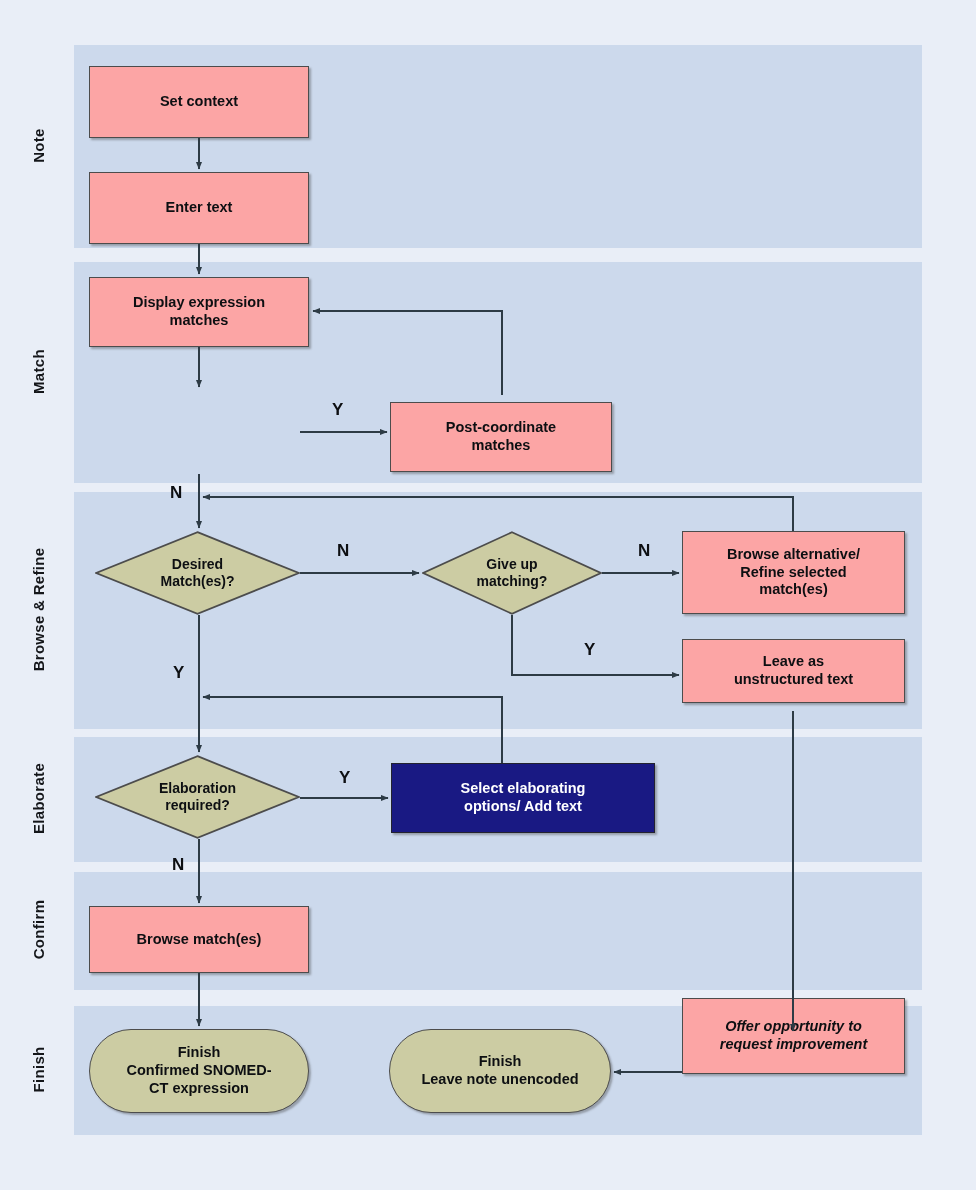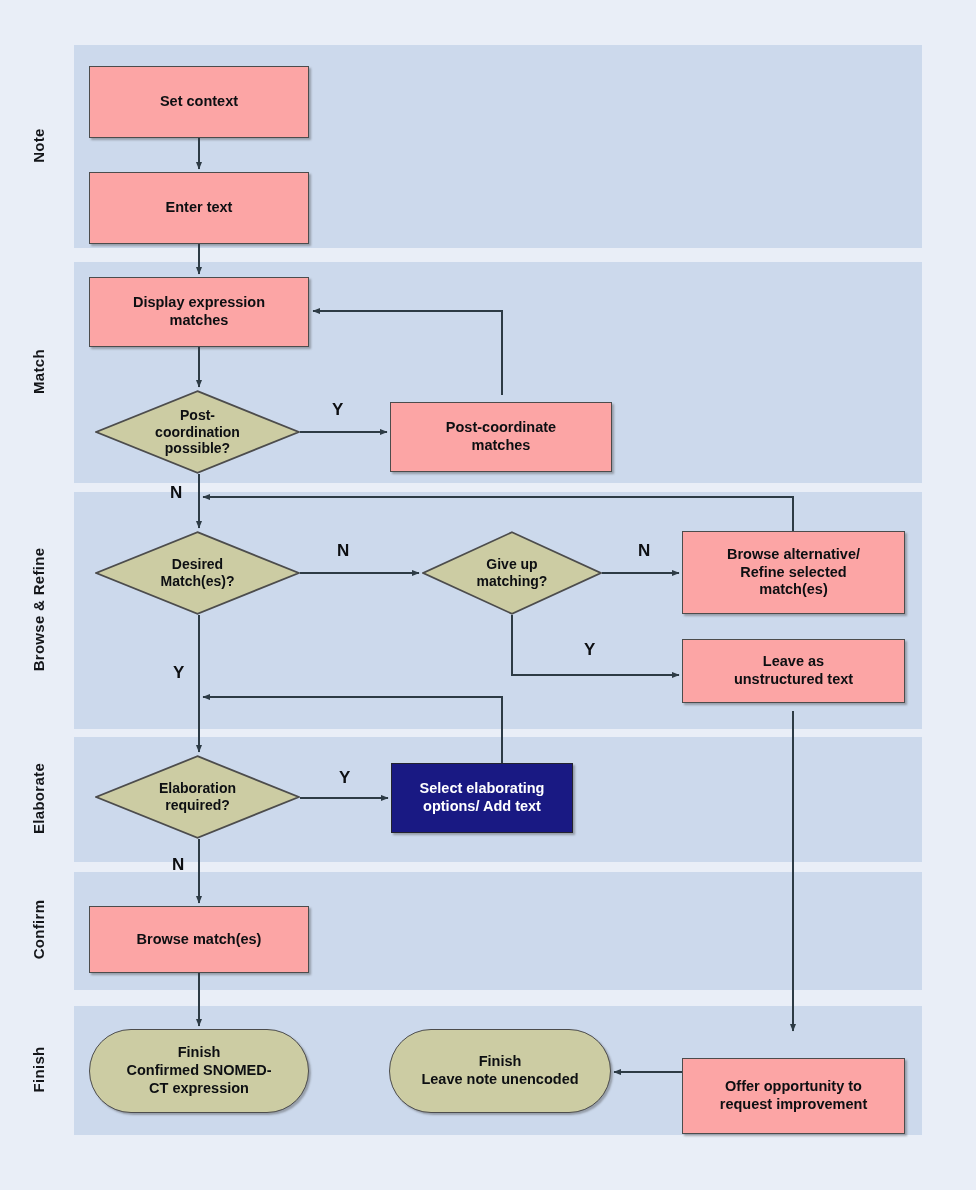--- a/index.html
+++ b/index.html
@@ -115,40 +115,34 @@
     </div>
     <div class="node process" style="left: 390px; top: 402px; width: 222px; height: 70px;">
       <span>Post-coordinate<br>matches</span>
     </div>
     <div class="node process" style="left: 682px; top: 531px; width: 223px; height: 83px; align-items: center;">
       <span>Browse alternative/<br>Refine selected<br>match(es)</span>
     </div>
     <div class="node process" style="left: 682px; top: 639px; width: 223px; height: 64px;">
       <span>Leave as<br>unstructured text</span>
     </div>
-    <div class="node highlight" style="left: 391px; top: 763px; width: 182px; height: 70px;">
+    <div class="node highlight" style="left: 391px; top: 763px; width: 264px; height: 70px;">
       <span>Select elaborating<br>options/ Add text</span>
     </div>
     <div class="node process" style="left: 89px; top: 906px; width: 220px; height: 67px;">
       <span>Browse match(es)</span>
     </div>
     <div class="node terminator" style="left: 89px; top: 1029px; width: 220px; height: 84px;">
       <span>Finish<br>Confirmed SNOMED-<br>CT expression</span>
     </div>
     <div class="node terminator" style="left: 389px; top: 1029px; width: 222px; height: 84px;">
       <span>Finish<br>Leave note unencoded</span>
     </div>
-    <div class="node process" style="left: 682px; top: 1058px; width: 223px; height: 76px;">
+    <div class="node process" style="left: 682px; top: 998px; width: 223px; height: 76px; font-style: italic;">
       <span>Offer opportunity to<br>request improvement</span>
-    </div>
-    <div class="diamond" style="left: 95px; top: 390px; width: 205px; height: 84px;">
-      <svg viewBox="0 0 205 84" preserveAspectRatio="none">
-        <polygon points="102.5,1.2 203.8,42 102.5,82.8 1.2,42" fill="#ccccA3" stroke="#4c4c4c" stroke-width="1.8"></polygon>
-      </svg>
-      <div class="dlabel">Post-<br>coordination<br>possible?</div>
     </div>
     <div class="diamond" style="left: 95px; top: 531px; width: 205px; height: 84px;">
       <svg viewBox="0 0 205 84" preserveAspectRatio="none">
         <polygon points="102.5,1.2 203.8,42 102.5,82.8 1.2,42" fill="#ccccA3" stroke="#4c4c4c" stroke-width="1.8"></polygon>
       </svg>
       <div class="dlabel">Desired<br>Match(es)?</div>
     </div>
     <div class="diamond" style="left: 95px; top: 755px; width: 205px; height: 84px;">
       <svg viewBox="0 0 205 84" preserveAspectRatio="none">
         <polygon points="102.5,1.2 203.8,42 102.5,82.8 1.2,42" fill="#ccccA3" stroke="#4c4c4c" stroke-width="1.8"></polygon>

